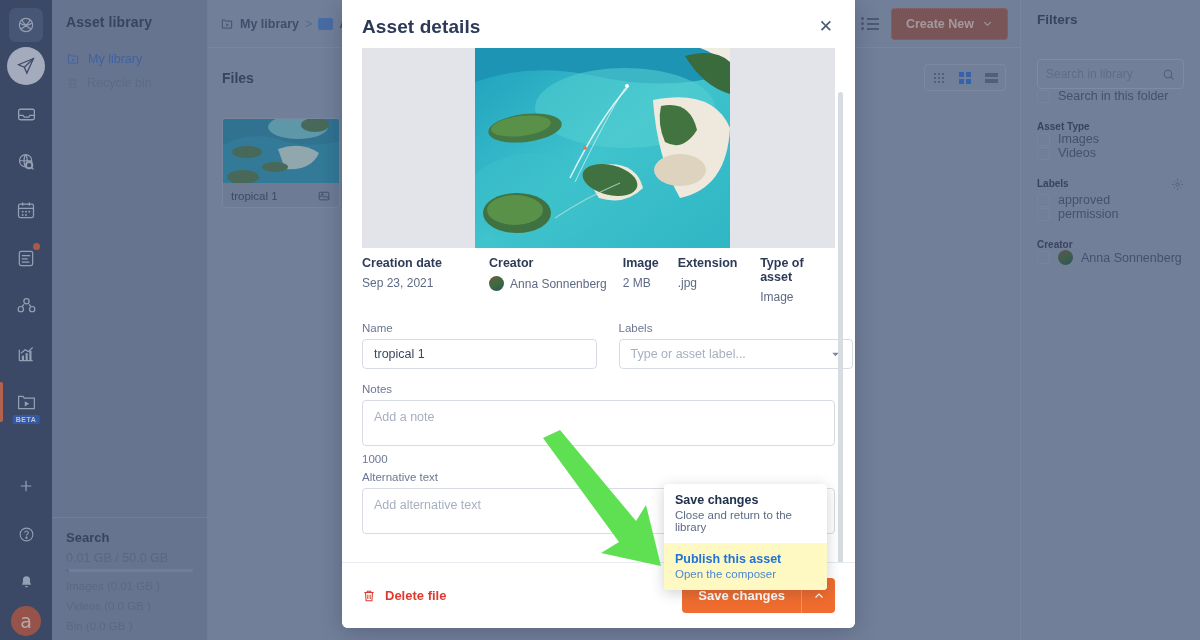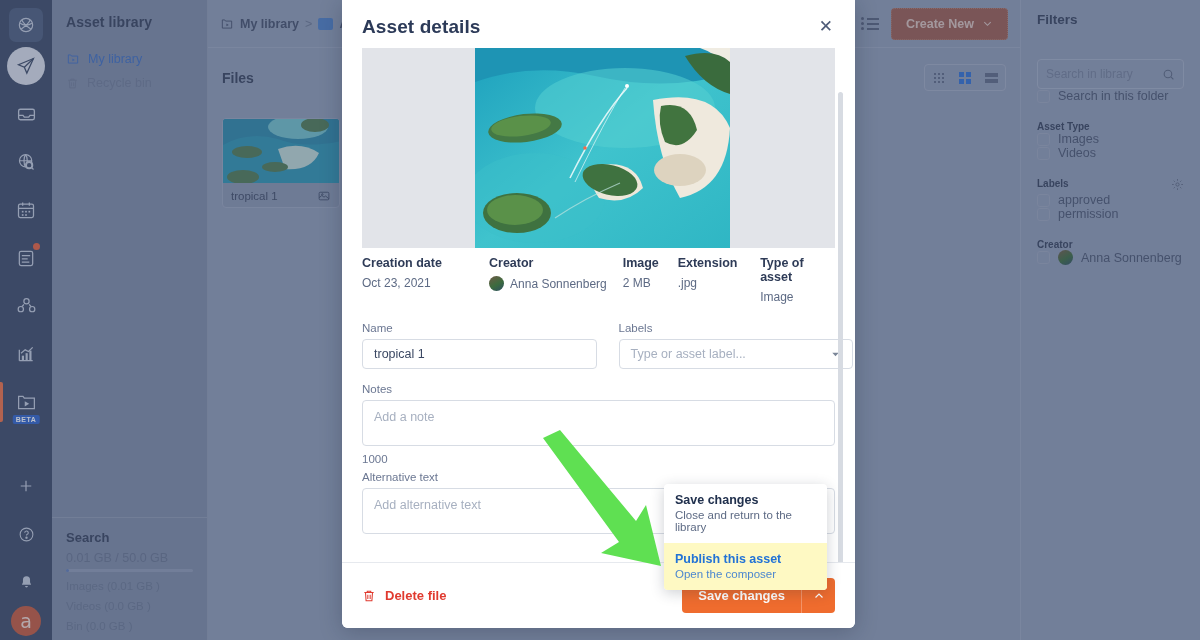--- a/index.html
+++ b/index.html
@@ -554,21 +554,21 @@
             <path d="M80 170 Q110 150 145 135" stroke="#bfe4e0" stroke-width="1.2" fill="none" opacity=".7"></path>
             <circle cx="152" cy="38" r="2" fill="#fff"></circle>
             <circle cx="110" cy="100" r="1.8" fill="#f36b4a"></circle>
           </svg>
         </div>
       </div>
 
       <div class="meta-row">
         <div class="meta-col" style="width:134px">
           <div class="mk">Creation date</div>
-          <div class="mv">Oct 23, 2021</div>
+          <div class="mv">Sep 23, 2021</div>
         </div>
         <div class="meta-col" style="width:141px">
           <div class="mk">Creator</div>
           <div class="mv">
             <span class="avatar-sm"></span>
             <span>Anna Sonnenberg</span>
           </div>
         </div>
         <div class="meta-col" style="width:58px">
           <div class="mk">Image</div>

